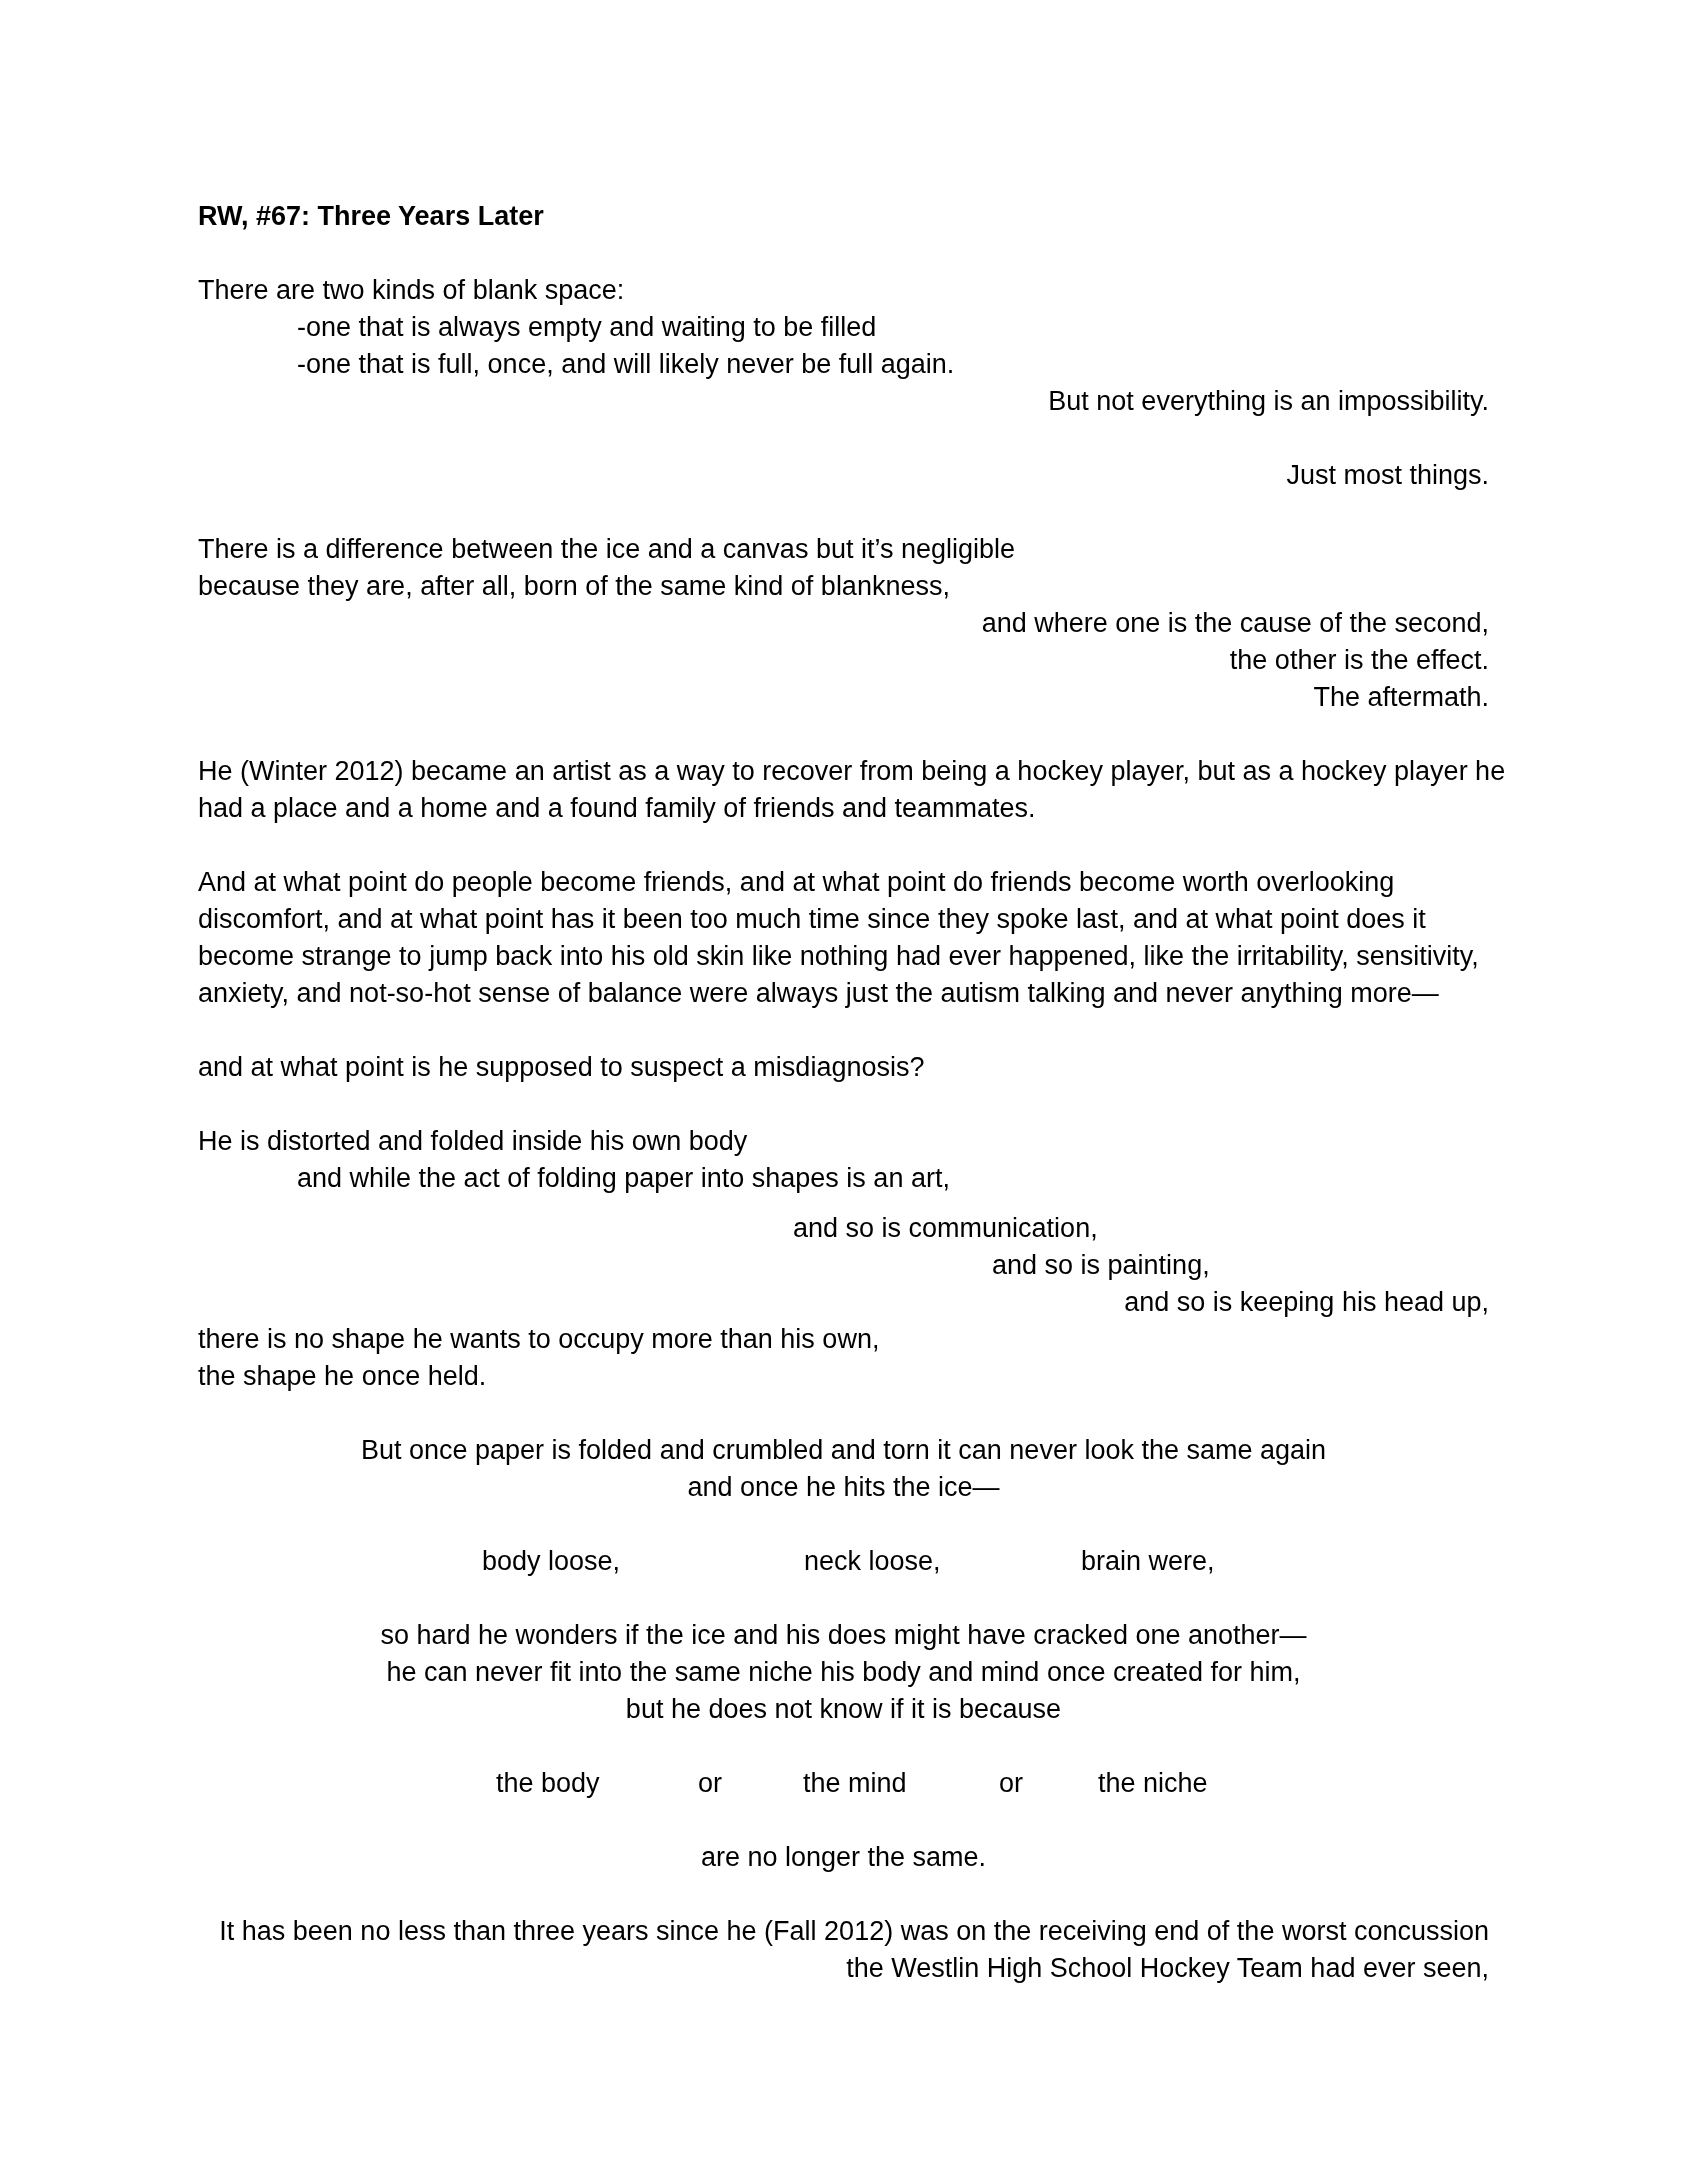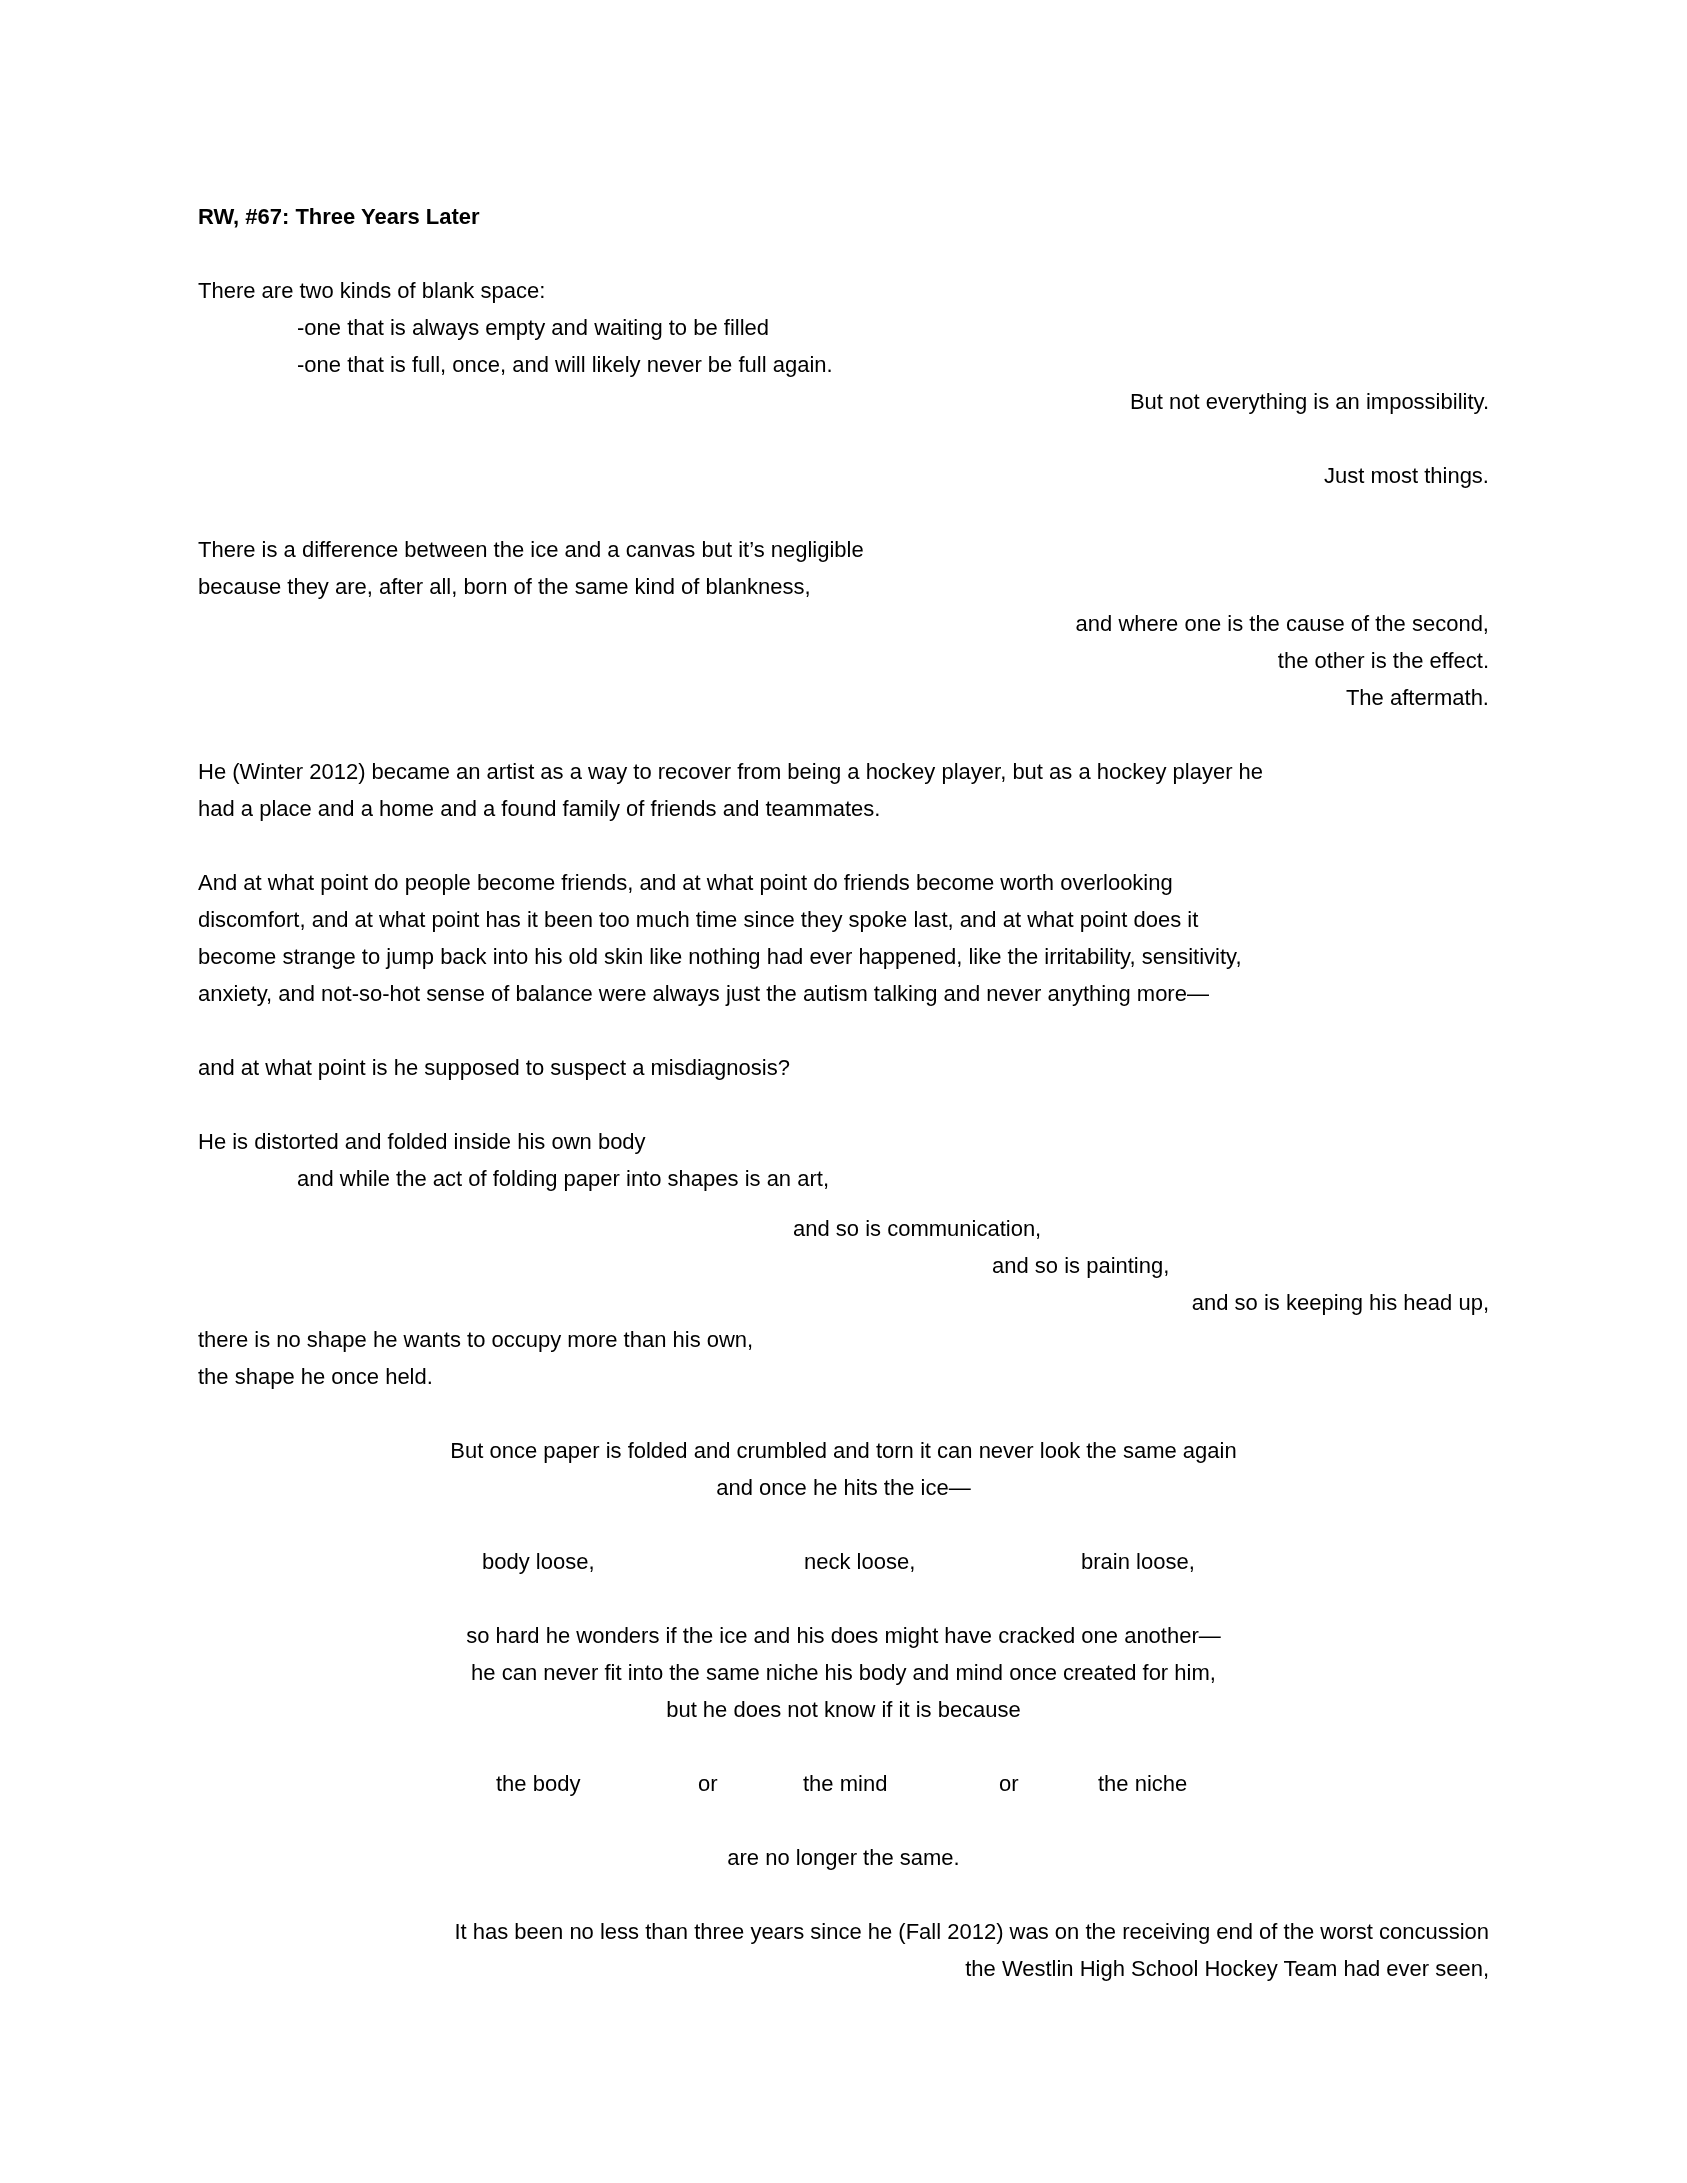--- a/index.html
+++ b/index.html
@@ -3,21 +3,21 @@
 <meta charset="utf-8">
 <style>
   html, body { margin: 0; padding: 0; background: #ffffff; }
   .page {
     position: relative;
     width: 1687px;
     height: 2183px;
     background: #ffffff;
     color: #000000;
     font-family: "Liberation Sans", "DejaVu Sans", sans-serif;
-    font-size: 22px;
+    font-size: 27px;
     line-height: 37px;
     box-sizing: border-box;
     padding: 198px 198px 0 198px;
     overflow: hidden;
   }
   .ln { white-space: nowrap; height: 37px; }
   .b  { font-weight: bold; }
   .r  { text-align: right; }
   .c  { text-align: center; }
   .i1 { padding-left: 99px; }   
@@ -80,21 +80,21 @@
   <div class="ln">the shape he once held.</div>
   <div class="ln sp"></div>
 
   <div class="ln c">But once paper is folded and crumbled and torn it can never look the same again</div>
   <div class="ln c">and once he hits the ice—</div>
   <div class="ln sp"></div>
 
   <div class="row loose">
     <span>body loose,</span>
     <span>neck loose,</span>
-    <span>brain loose,</span>
+    <span>brain were,</span>
   </div>
   <div class="ln sp"></div>
 
   <div class="ln c">so hard he wonders if the ice and his does might have cracked one another—</div>
   <div class="ln c">he can never fit into the same niche his body and mind once created for him,</div>
   <div class="ln c">but he does not know if it is because</div>
   <div class="ln sp"></div>
 
   <div class="row choice">
     <span>the body</span>

